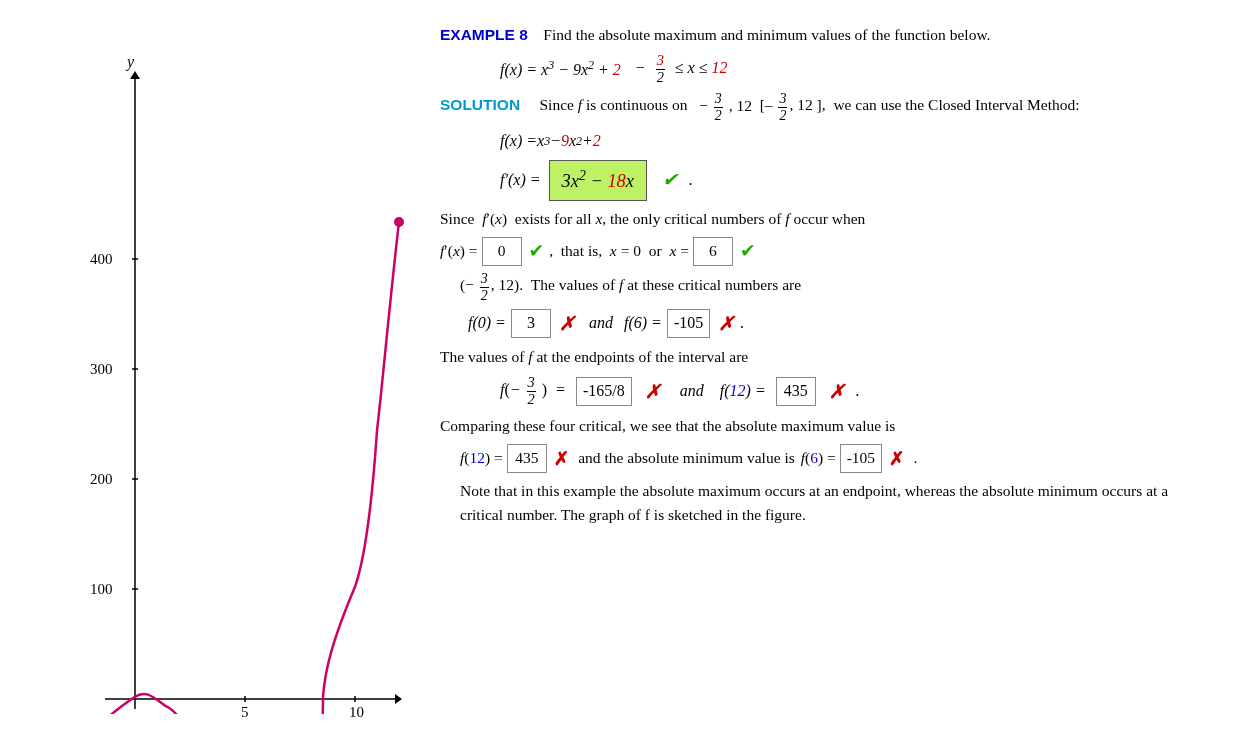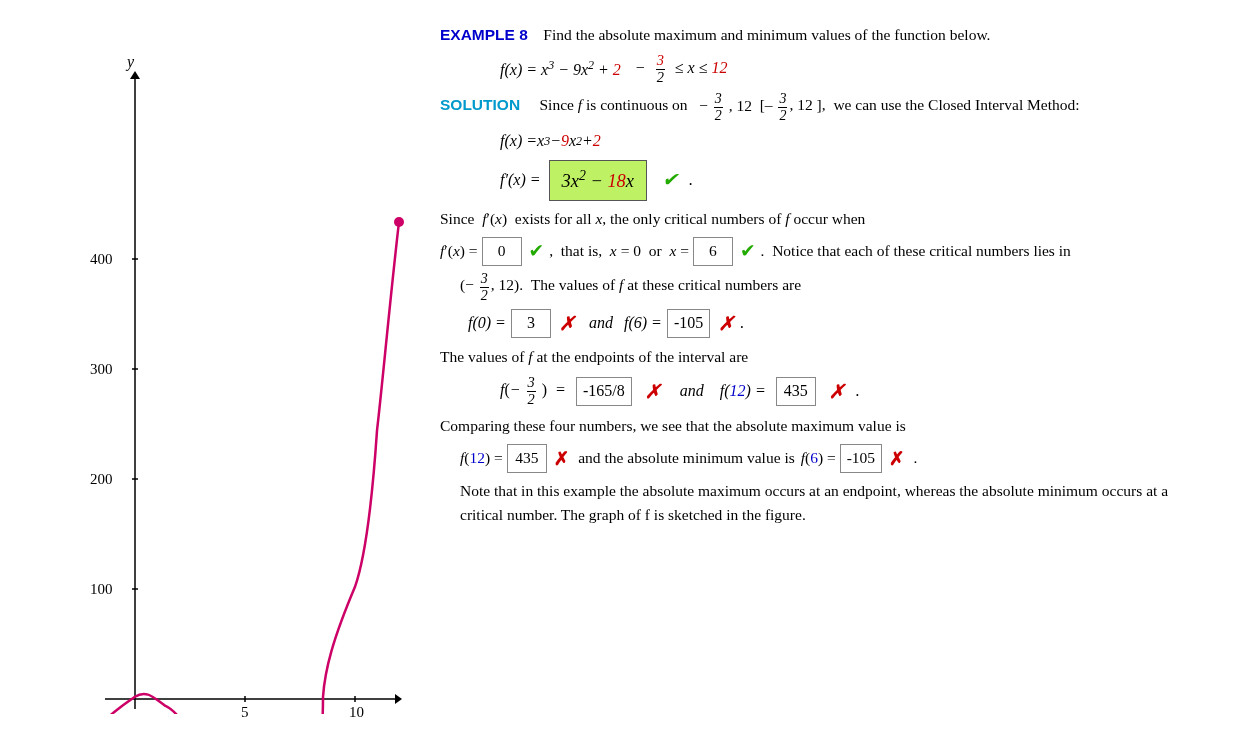--- a/index.html
+++ b/index.html
@@ -218,21 +218,20 @@
     Since &nbsp;<i>f</i>′(<i>x</i>)&nbsp; exists for all <i>x</i>, the only critical numbers of <i>f</i> occur when
   </div>
 
   <div class="paragraph inline-row" style="margin-top:3px;">
     <span><i>f</i>′(<i>x</i>) =</span>
     <span class="answer-box">0</span>
     <span class="check-green">✔</span>
     <span>,&nbsp; that is,&nbsp; <i>x</i> = 0 &nbsp;or&nbsp; <i>x</i> =</span>
     <span class="answer-box">6</span>
     <span class="check-green">✔</span>
-    <span>.&nbsp; Notice that each of these critical numbers lies in</span>
   </div>
 
   <div class="paragraph" style="margin-left:20px;">
     <span>(</span>−
     <span class="fraction">
         <span class="num">3</span>
         <span class="den">2</span>
       </span>,&nbsp;12).
     &nbsp;The values of <i>f</i> at these critical numbers are
   </div>
@@ -265,21 +264,21 @@
     <span class="answer-box">-165/8</span>
     <span class="cross-red">✗</span>
     <span>&nbsp;&nbsp;and&nbsp;&nbsp;</span>
     <span><i>f</i>(<span class="blue-dark">12</span>) =</span>
     <span class="answer-box">435</span>
     <span class="cross-red">✗</span>
     <span>.</span>
   </div>
 
   <div class="paragraph">
-    Comparing these four numbers, we see that the absolute maximum value is
+    Comparing these four critical, we see that the absolute maximum value is
   </div>
   <div class="paragraph inline-row" style="margin-left:20px;">
     <span><i>f</i>(<span class="blue-dark">12</span>) =</span>
     <span class="answer-box">435</span>
     <span class="cross-red">✗</span>
     <span>&nbsp;and the absolute minimum value is</span>
     <span>&nbsp;<i>f</i>(<span class="blue-dark">6</span>) =</span>
     <span class="answer-box">-105</span>
     <span class="cross-red">✗</span>
     <span>&nbsp;.</span>

